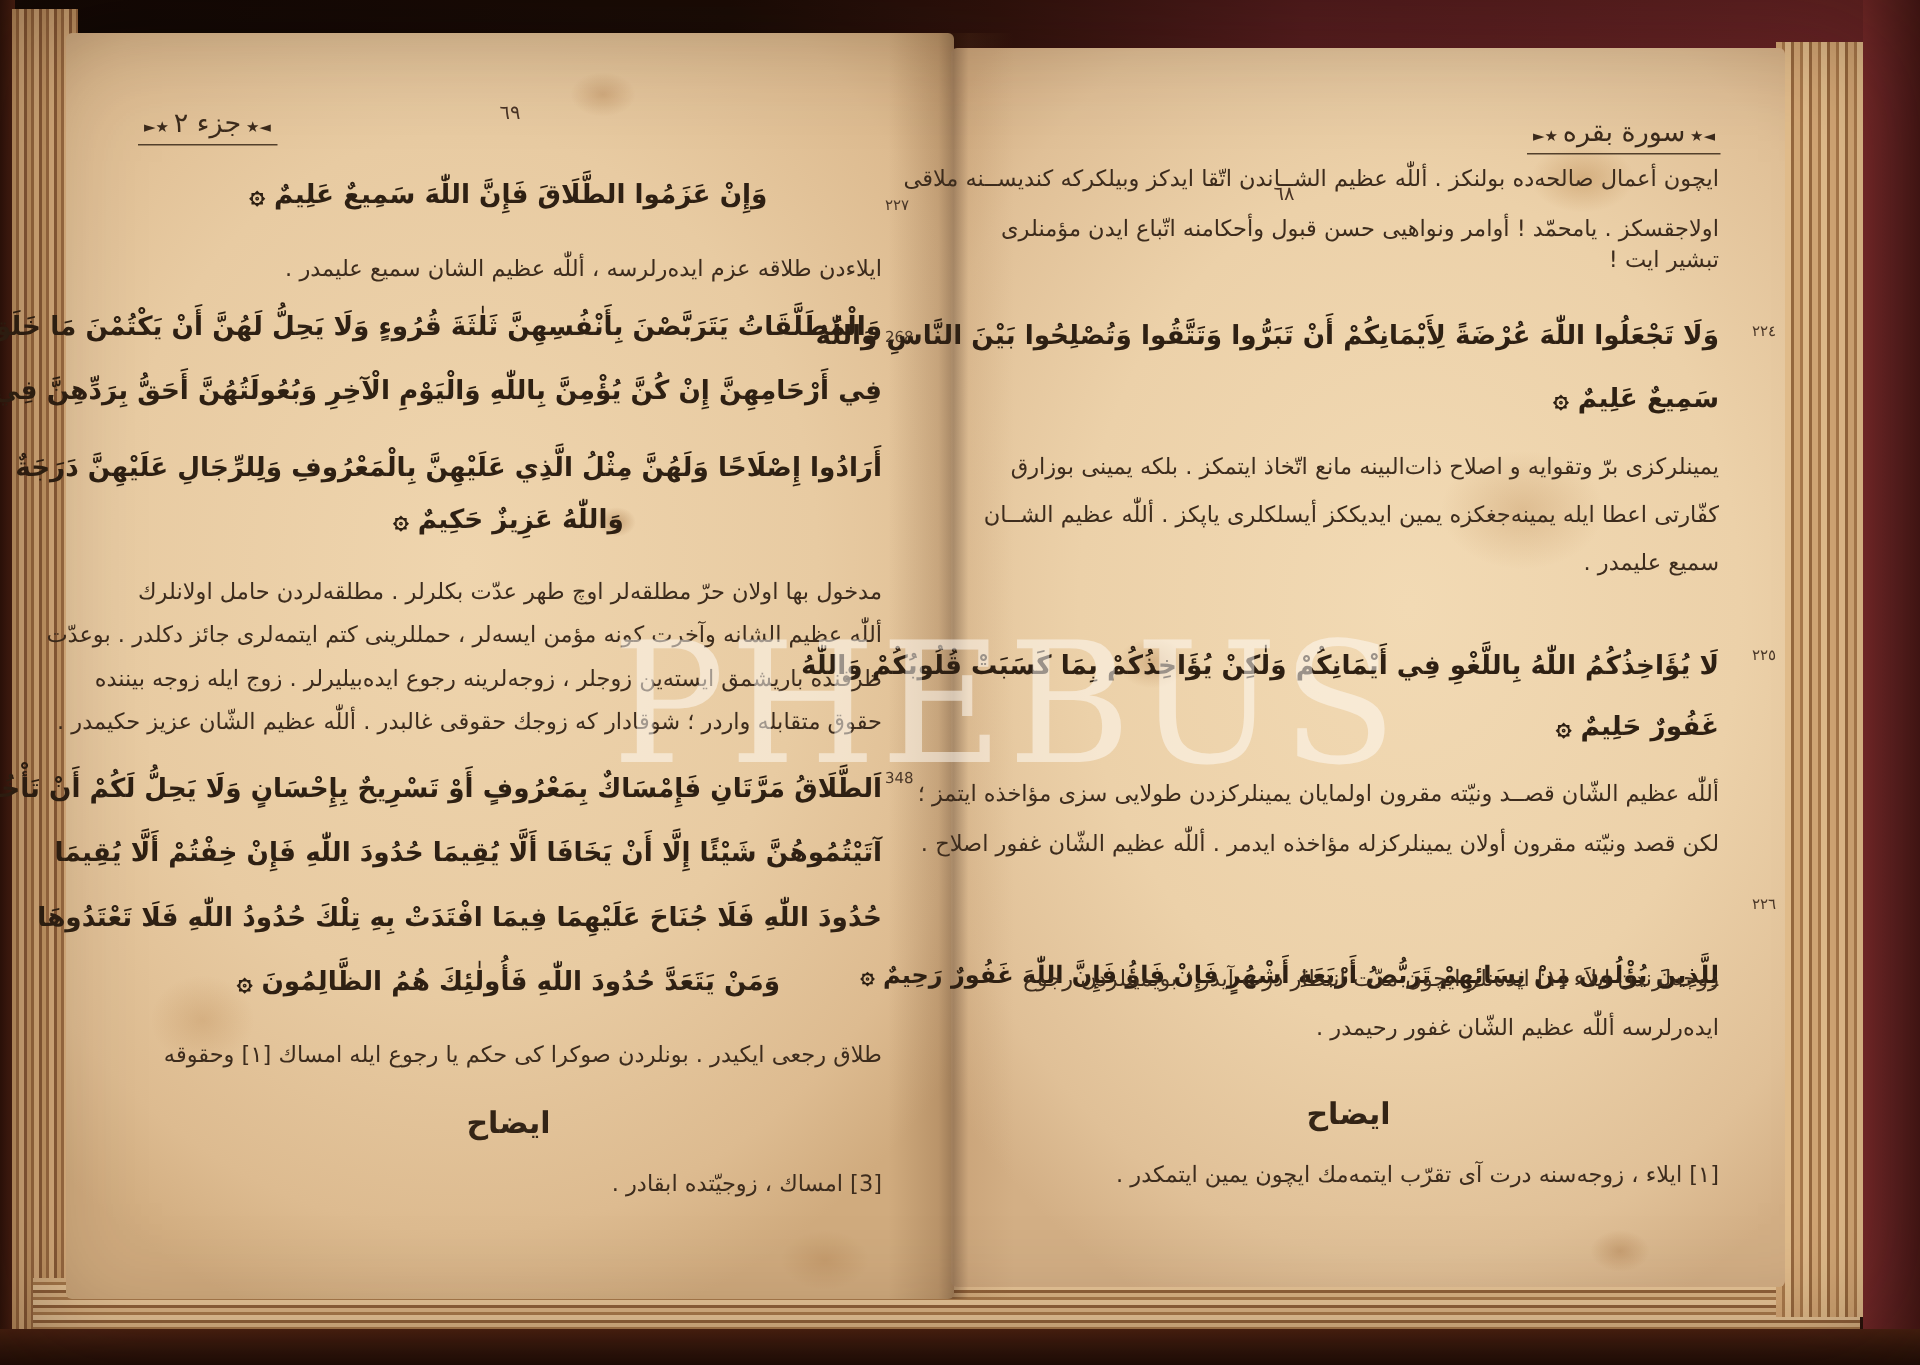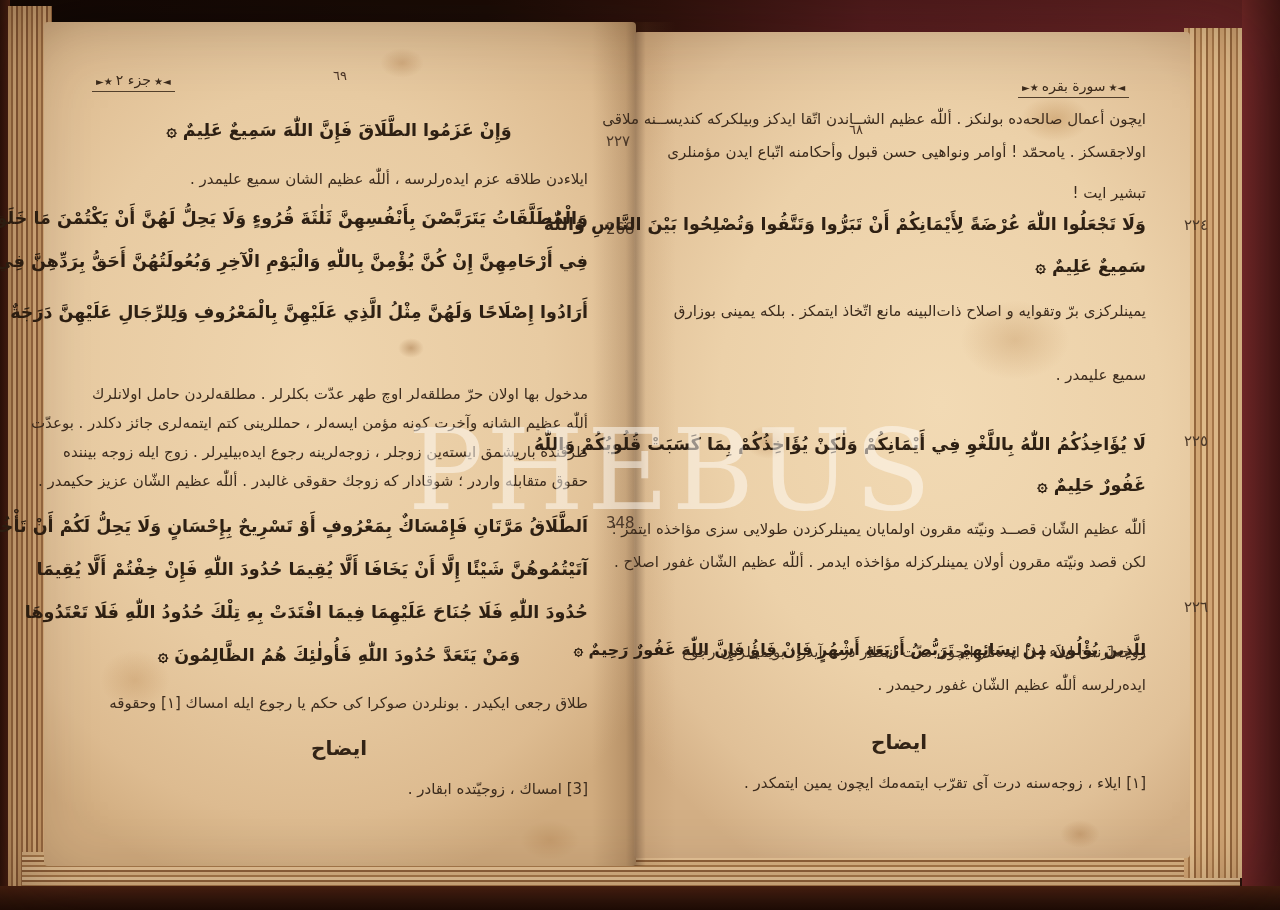--- a/index.html
+++ b/index.html
@@ -37,23 +37,23 @@
 
   .stain{position:absolute;border-radius:50%;pointer-events:none;}
 
   
   .t{position:absolute;direction:rtl;unicode-bidi:embed;}
   .verse{font-weight:bold;font-size:17.5px;line-height:1.25;color:#2e2013;
          white-space:nowrap;text-align:center;}
   .verse.small{font-size:16px;}
   .verse.cont{text-align:right;}
   .comm{font-size:15px;line-height:1.3;color:#3d2c1d;white-space:nowrap;text-align:right;}
-  .mnum{font-size:15px;color:#4a3728;white-space:nowrap;margin-left:16px;}
+  .mnum{font-size:10px;color:#4a3728;white-space:nowrap;}
   .pnum{font-size:13px;color:#4a3426;text-align:center;}
-  .orn{font-size:14px;color:#3c2b1c;border-bottom:1px solid #53402c;
+  .orn{font-size:18px;color:#3c2b1c;border-bottom:1px solid #53402c;
        padding:0 4px 3px 4px;white-space:nowrap;text-align:center;}
   .orn::before{content:"◄★ ";font-size:10px;}
   .orn::after{content:" ★►";font-size:10px;}
   .izah{font-size:20px;font-weight:bold;color:#332416;text-align:center;}
 
   .col-l{left:90px;width:498px;}
   .col-r{left:652px;width:494px;}
 
   
   .watermark{position:absolute;left:408px;top:414px;width:480px;height:130px;
@@ -93,20 +93,21 @@
   <div class="t pnum" style="left:318px;top:68px;width:44px;">٦٩</div>
 
   <div class="t verse col-l" style="top:120px;">وَإِنْ عَزَمُوا الطَّلَاقَ فَإِنَّ اللّٰهَ سَمِيعٌ عَلِيمٌ ۞</div>
   <div class="t mnum" style="left:590px;top:132px;">٢٢٧</div>
 
   <div class="t comm col-l" style="top:170px;padding-right:48px;">ايلاءدن طلاقه عزم ايده‌رلرسه ، أللّٰه عظيم الشان سميع عليمدر .</div>
 
   <div class="t verse col-l" style="top:208px;">وَالْمُطَلَّقَاتُ يَتَرَبَّصْنَ بِأَنْفُسِهِنَّ ثَلٰثَةَ قُرُوءٍ وَلَا يَحِلُّ لَهُنَّ أَنْ يَكْتُمْنَ مَا خَلَقَ اللّٰهُ</div>
   <div class="t verse col-l" style="top:251px;">فِي أَرْحَامِهِنَّ إِنْ كُنَّ يُؤْمِنَّ بِاللّٰهِ وَالْيَوْمِ الْآخِرِ وَبُعُولَتُهُنَّ أَحَقُّ بِرَدِّهِنَّ فِي ذٰلِكَ إِنْ</div>
   <div class="t verse col-l" style="top:302px;">أَرَادُوا إِصْلَاحًا وَلَهُنَّ مِثْلُ الَّذِي عَلَيْهِنَّ بِالْمَعْرُوفِ وَلِلرِّجَالِ عَلَيْهِنَّ دَرَجَةٌ</div>
+  <div class="t verse col-l" style="top:337px;">وَاللّٰهُ عَزِيزٌ حَكِيمٌ ۞</div>
   <div class="t mnum" style="left:590px;top:220px;">268</div>
 
   <div class="t comm col-l" style="top:385px;">مدخول بها اولان حرّ مطلقه‌لر اوچ طهر عدّت بكلرلر . مطلقه‌لردن حامل اولانلرك</div>
   <div class="t comm col-l" style="top:414px;">أللّٰه عظيم الشانه وآخرت كونه مؤمن ايسه‌لر ، حمللرينى كتم ايتمه‌لرى جائز دكلدر . بوعدّت</div>
   <div class="t comm col-l" style="top:443px;">ظرفنده باريشمق ايسته‌ين زوجلر ، زوجه‌لرينه رجوع ايده‌بيليرلر . زوج ايله زوجه بيننده</div>
   <div class="t comm col-l" style="top:472px;">حقوق متقابله واردر ؛ شوقادار كه زوجك حقوقى غالبدر . أللّٰه عظيم الشّان عزيز حكيمدر .</div>
 
   <div class="t verse col-l" style="top:516px;">اَلطَّلَاقُ مَرَّتَانِ فَإِمْسَاكٌ بِمَعْرُوفٍ أَوْ تَسْرِيحٌ بِإِحْسَانٍ وَلَا يَحِلُّ لَكُمْ أَنْ تَأْخُذُوا مِمَّا</div>
   <div class="t verse col-l" style="top:559px;">آتَيْتُمُوهُنَّ شَيْئًا إِلَّا أَنْ يَخَافَا أَلَّا يُقِيمَا حُدُودَ اللّٰهِ فَإِنْ خِفْتُمْ أَلَّا يُقِيمَا</div>
   <div class="t verse col-l" style="top:602px;">حُدُودَ اللّٰهِ فَلَا جُنَاحَ عَلَيْهِمَا فِيمَا افْتَدَتْ بِهِ تِلْكَ حُدُودُ اللّٰهِ فَلَا تَعْتَدُوهَا</div>
@@ -116,27 +117,28 @@
   <div class="t comm col-l" style="top:694px;padding-right:20px;">طلاق رجعى ايكيدر . بونلردن صوكرا كى حكم يا رجوع ايله امساك [١] وحقوقه</div>
 
   <div class="t izah col-l" style="top:736px;">ايضاح</div>
   <div class="t comm col-l" style="top:780px;padding-right:112px;">[3] امساك ، زوجيّتده ابقادر .</div>
 
   <div class="t orn" dir="ltr" style="left:1018px;top:78px;">سورة بقره</div>
   <div class="t pnum" style="left:834px;top:74px;width:44px;margin-top:48px;">٦٨</div>
 
   <div class="t comm col-r" style="top:110px;">ايچون أعمال صالحه‌ده بولنكز . أللّٰه عظيم الشــاندن اتّقا ايدكز وبيلكركه كنديســنه ملاقى</div>
   <div class="t comm col-r" style="top:143px;">اولاجقسكز . يامحمّد ! أوامر ونواهيى حسن قبول وأحكامنه اتّباع ايدن مؤمنلرى</div>
-  <div class="t comm col-r" style="top:184px;">تبشير ايت !</div>
+  <div class="t comm col-r" style="top:164px;">تبشير ايت !</div>
 
   <div class="t verse col-r" style="top:214px;">وَلَا تَجْعَلُوا اللّٰهَ عُرْضَةً لِأَيْمَانِكُمْ أَنْ تَبَرُّوا وَتَتَّقُوا وَتُصْلِحُوا بَيْنَ النَّاسِ وَاللّٰهُ</div>
   <div class="t verse cont col-r" style="top:256px;padding-right:150px;">سَمِيعٌ عَلِيمٌ ۞</div>
   <div class="t mnum" style="left:1168px;top:216px;">٢٢٤</div>
 
   <div class="t comm col-r" style="top:302px;padding-right:18px;">يمينلركزى برّ وتقوايه و اصلاح ذات‌البينه مانع اتّخاذ ايتمكز . بلكه يمينى بوزارق</div>
+  <div class="t comm col-r" style="top:334px;">كفّارتى اعطا ايله يمينه‌جغكزه يمين ايديككز أيسلكلرى ياپكز . أللّٰه عظيم الشــان</div>
   <div class="t comm col-r" style="top:366px;">سميع عليمدر .</div>
 
   <div class="t verse col-r" style="top:434px;">لَا يُؤَاخِذُكُمُ اللّٰهُ بِاللَّغْوِ فِي أَيْمَانِكُمْ وَلٰكِنْ يُؤَاخِذُكُمْ بِمَا كَسَبَتْ قُلُوبُكُمْ وَاللّٰهُ</div>
   <div class="t verse cont col-r" style="top:475px;padding-right:205px;">غَفُورٌ حَلِيمٌ ۞</div>
   <div class="t mnum" style="left:1168px;top:432px;">٢٢٥</div>
 
   <div class="t comm col-r" style="top:520px;padding-right:14px;">أللّٰه عظيم الشّان قصــد ونيّته مقرون اولمايان يمينلركزدن طولايى سزى مؤاخذه ايتمز ؛</div>
   <div class="t comm col-r" style="top:553px;">لكن قصد ونيّته مقرون أولان يمينلركزله مؤاخذه ايدمر . أللّٰه عظيم الشّان غفور اصلاح .</div>
 
   <div class="t verse small col-r" style="top:596px;margin-top:44px;">لِلَّذِينَ يُؤْلُونَ مِنْ نِسَائِهِمْ تَرَبُّصُ أَرْبَعَةِ أَشْهُرٍ فَإِنْ فَاؤُ فَإِنَّ اللّٰهَ غَفُورٌ رَحِيمٌ ۞</div>

